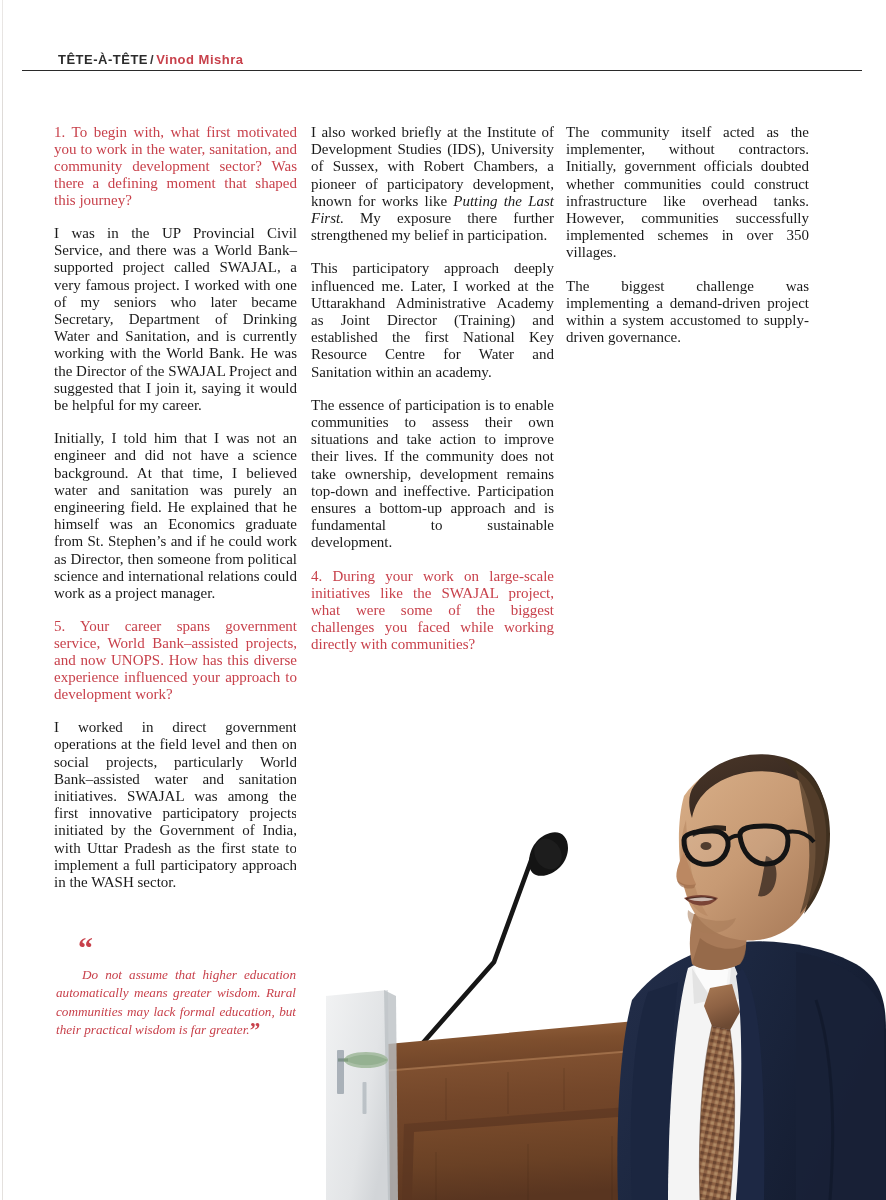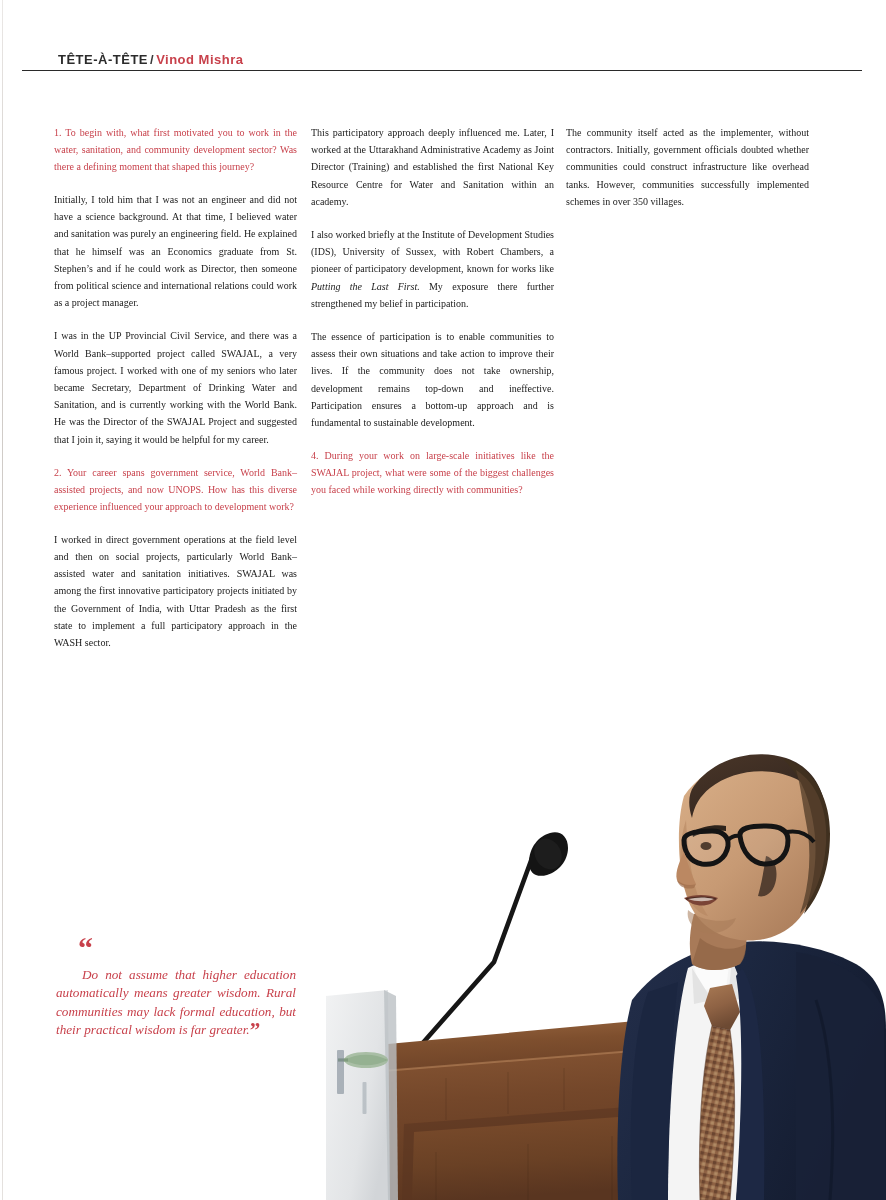--- a/index.html
+++ b/index.html
@@ -54,21 +54,21 @@
     width: 840px;
     height: 0;
     border-top: 1.6px solid #2a2a2a;
   }
 
   
   .col {
     position: absolute;
     top: 124px;
     width: 243px;
-    font-size: 10px;
+    font-size: 15px;
     line-height: 17.2px;
     text-align: justify;
     text-justify: inter-word;
     hyphens: manual;
   }
   #col-1 { left: 54px;  }
   #col-2 { left: 311px; }
   #col-3 { left: 566px; }
 
   .col p {
@@ -139,35 +139,36 @@
 
   <div class="edge-line"></div>
 
   <div class="runhead">
     <span class="kicker">TÊTE-À-TÊTE</span><span class="slash">/</span><span class="name">Vinod Mishra</span>
   </div>
   <div class="head-rule"></div>
 
   <div class="col" id="col-1">
     <p class="q tight">1. To begin with, what first motivated you to work in the water, sanitation, and community development sector? Was there a defining moment that shaped this journey?</p>
+    <p>I was in the UP Provincial Civil Service, and there was a World Bank–supported project called SWAJAL, a very famous project. I worked with one of my seniors who later became Secretary, Department of Drinking Water and Sanitation, and is currently working with the World Bank. He was the Director of the SWAJAL Project and suggested that I join it, saying it would be helpful for my career.</p>
     <p>Initially, I told him that I was not an engineer and did not have a science background. At that time, I believed water and sanitation was purely an engineering field. He explained that he himself was an Economics graduate from St. Stephen’s and if he could work as Director, then someone from political science and international relations could work as a project manager.</p>
-    <p>I was in the UP Provincial Civil Service, and there was a World Bank–supported project called SWAJAL, a very famous project. I worked with one of my seniors who later became Secretary, Department of Drinking Water and Sanitation, and is currently working with the World Bank. He was the Director of the SWAJAL Project and suggested that I join it, saying it would be helpful for my career.</p>
-    <p class="q tight">2. Your career spans government service, World Bank–assisted projects, and now UNOPS. How has this diverse experience influenced your approach to development work?</p>
+    <p class="q tight">5. Your career spans government service, World Bank–assisted projects, and now UNOPS. How has this diverse experience influenced your approach to development work?</p>
     <p>I worked in direct government operations at the field level and then on social projects, particularly World Bank–assisted water and sanitation initiatives. SWAJAL was among the first innovative participatory projects initiated by the Government of India, with Uttar Pradesh as the first state to implement a full participatory approach in the WASH sector.</p>
   </div>
 
   <div class="col" id="col-2">
+    <p><span>I also worked briefly at the Institute of Development Studies (IDS), University of Sussex, with Robert Chambers, a pioneer of participatory development, known for works like </span><em>Putting the Last First.</em><span> My exposure there further strengthened my belief in participation.</span></p>
     <p>This participatory approach deeply influenced me. Later, I worked at the Uttarakhand Administrative Academy as Joint Director (Training) and established the first National Key Resource Centre for Water and Sanitation within an academy.</p>
-    <p><span>I also worked briefly at the Institute of Development Studies (IDS), University of Sussex, with Robert Chambers, a pioneer of participatory development, known for works like </span><em>Putting the Last First.</em><span> My exposure there further strengthened my belief in participation.</span></p>
     <p>The essence of participation is to enable communities to assess their own situations and take action to improve their lives. If the community does not take ownership, development remains top-down and ineffective. Participation ensures a bottom-up approach and is fundamental to sustainable development.</p>
     <p class="q tight">4. During your work on large-scale initiatives like the SWAJAL project, what were some of the biggest challenges you faced while working directly with communities?</p>
   </div>
 
   <div class="col" id="col-3">
     <p>The community itself acted as the implementer, without contractors. Initially, government officials doubted whether communities could construct infrastructure like overhead tanks. However, communities successfully implemented schemes in over 350 villages.</p>
+    <p>The biggest challenge was implementing a demand-driven project within a system accustomed to supply-driven governance.</p>
   </div>
 
   <div class="pullquote">
     <span class="mark-open">“</span>
     <span class="lead-indent"></span><span class="qbody">Do not assume that higher education automatically means greater wisdom. Rural communities may lack formal education, but their practical wisdom is far greater.</span><span class="mark-close">”</span>
   </div>
 
   <div class="photo">
     <svg width="590" height="500" viewBox="0 0 590 500" xmlns="http://www.w3.org/2000/svg">
       <defs>

